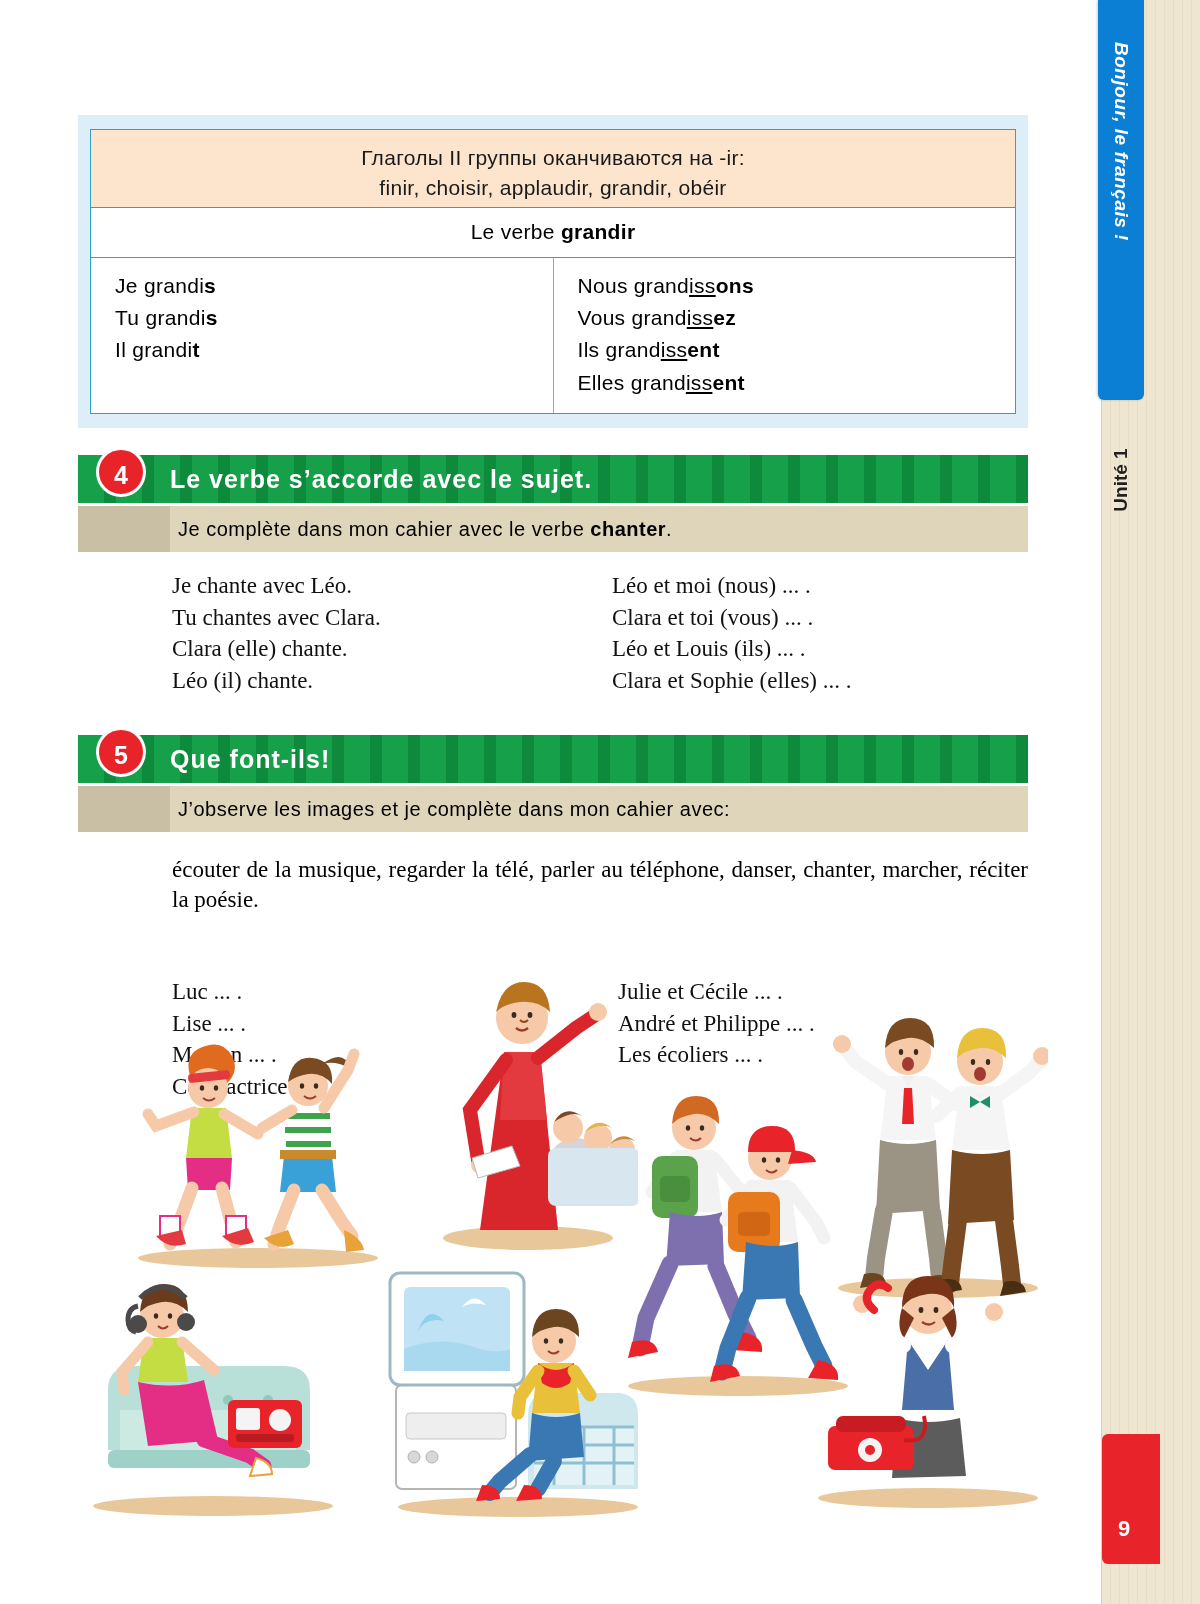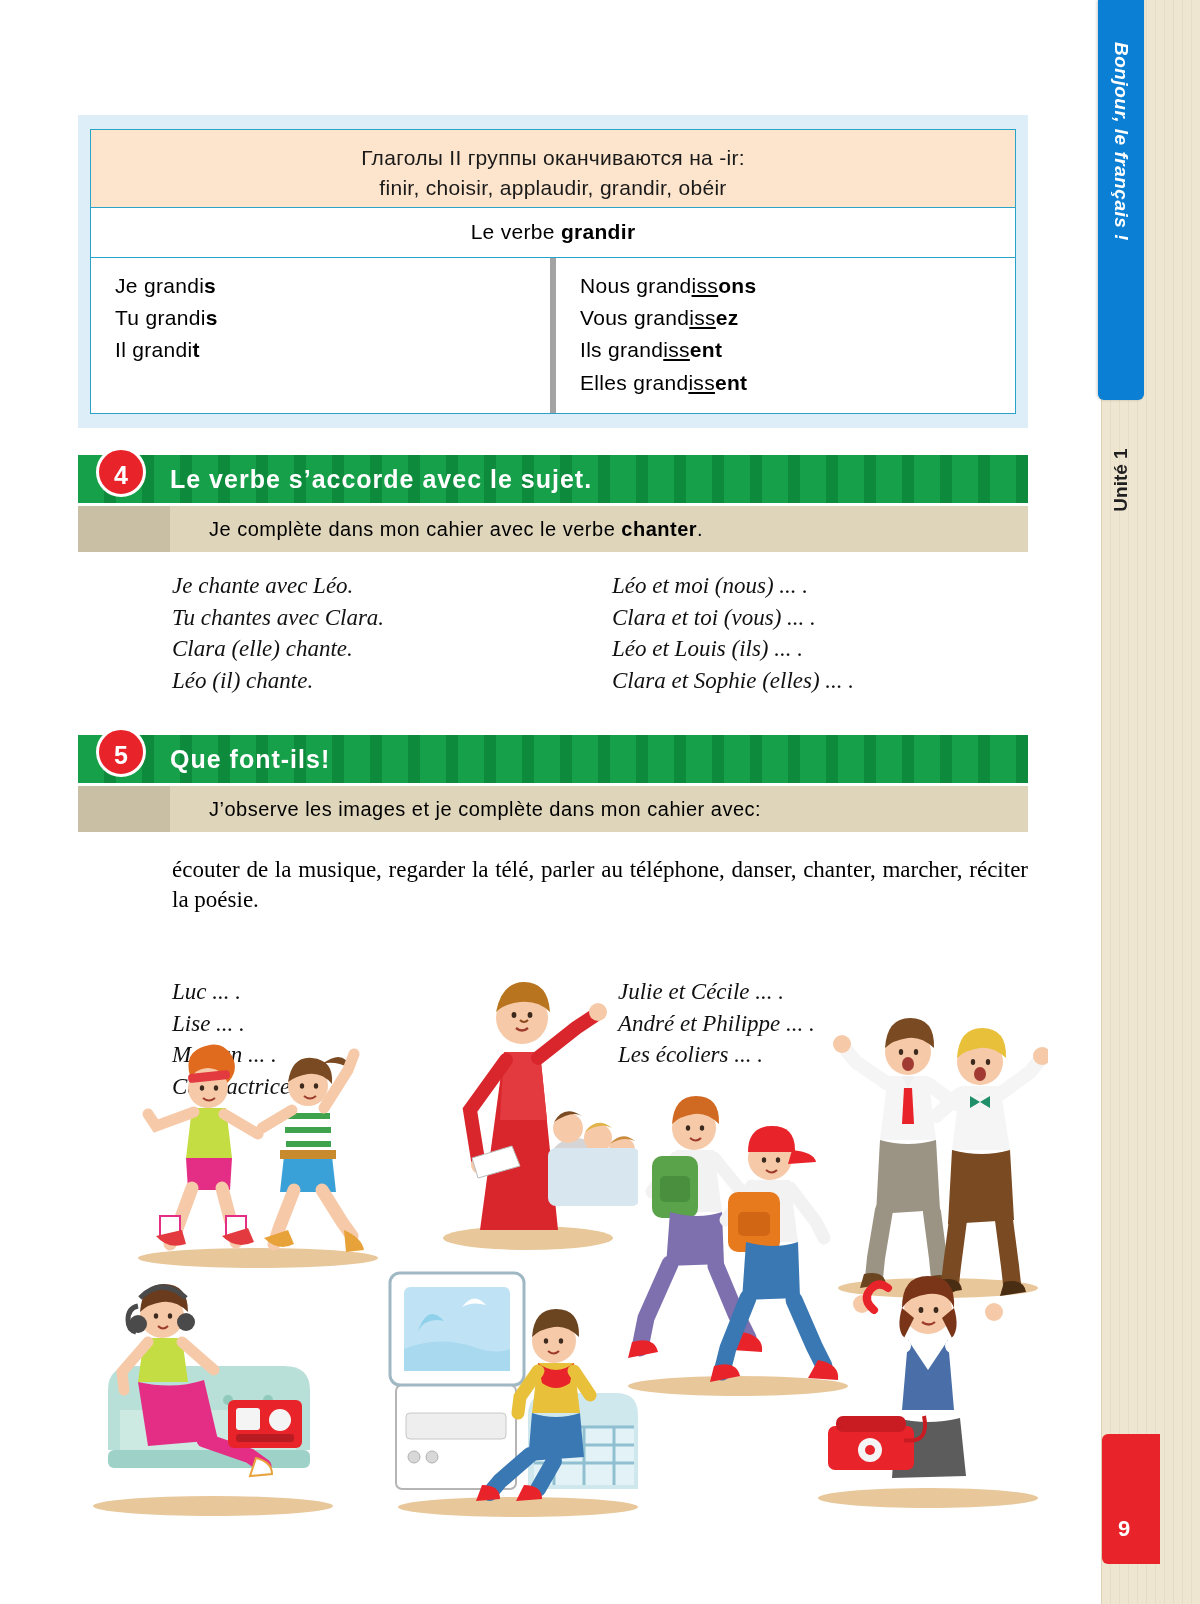--- a/index.html
+++ b/index.html
@@ -135,21 +135,21 @@
   }
   .grammar-col {
     flex: 1;
     padding: 12px 0 14px 24px;
     box-sizing: border-box;
     font-size: 21px;
     line-height: 1.54;
     letter-spacing: .3px;
   }
   .grammar-col.left {
-    border-right: 6px solid #a3a3a3;
+    border-right: 1px solid #a3a3a3;
   }
   b.em { font-weight: bold; }
   u.ul { text-decoration: underline; }
 
   
   .ex-band {
     position: absolute;
     left: 78px;
     width: 950px;
     height: 48px;
@@ -186,21 +186,20 @@
     box-sizing: border-box;
   }
   .ex-instr {
     position: absolute;
     left: 78px;
     width: 950px;
     height: 46px;
     background: #ded5bb;
     display: flex;
     align-items: center;
-    gap: 31px;
   }
   .ex-instr .bar {
     width: 92px;
     height: 46px;
     background: #c8bfa4;
   }
   .ex-instr .txt {
     font-size: 20px;
     letter-spacing: .5px;
     padding-left: 8px;
@@ -212,21 +211,21 @@
     font-size: 23px;
     line-height: 1.37;
     color: #111;
   }
   .two-col {
     position: absolute;
     display: flex;
     width: 880px;
     left: 172px;
   }
-  .two-col .col { width: 440px; font-style: italic; }
+  .two-col .col { width: 440px; }
 
   .para {
     position: absolute;
     left: 172px;
     width: 856px;
     text-align: justify;
     font-family: "Liberation Serif", serif;
     font-size: 23px;
     line-height: 1.32;
   }

